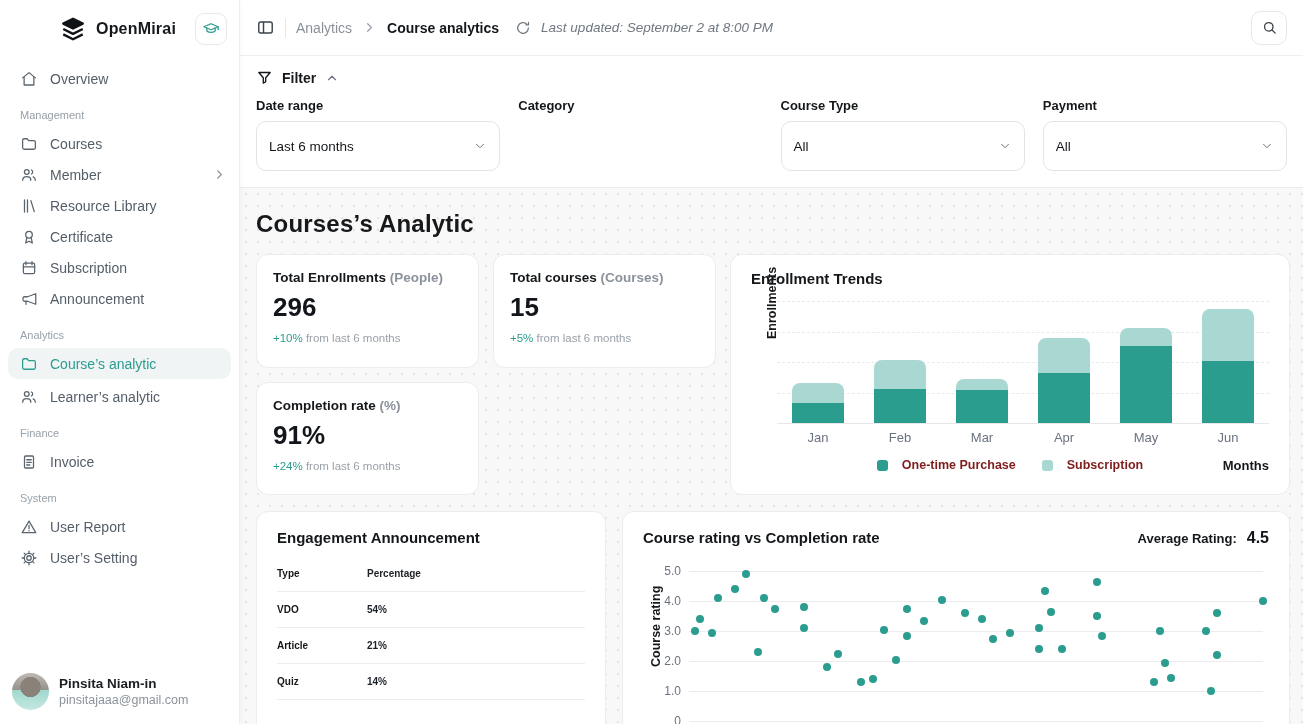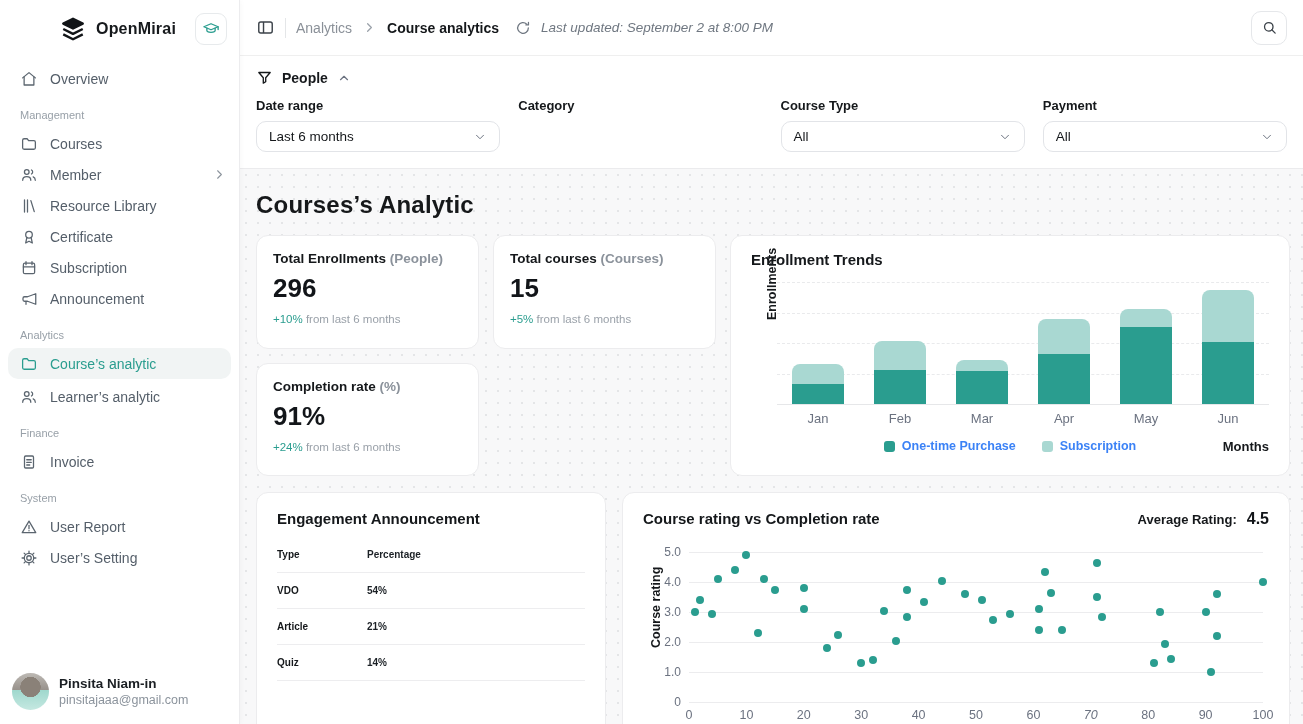--- a/index.html
+++ b/index.html
@@ -71,21 +71,21 @@
     display:flex; align-items:center; justify-content:center; color:#3c434a; cursor:pointer;
   }
 
   .filterbar { background:#fff; border-bottom:1px solid #ebebed; padding:13px 16px 16px; }
   .filter-head { display:flex; align-items:center; gap:9px; margin-bottom:12px; }
   .filter-title { font-size:14px; font-weight:700; }
   .filter-collapse { color:#6b7280; cursor:pointer; }
   .filter-fields { display:grid; grid-template-columns:repeat(4,1fr); gap:18px; }
   .ff-label { font-size:13px; font-weight:700; margin-bottom:8px; color:#15181b; }
   .ff-select {
-    height:31px; border:1px solid #e2e4e8; border-radius:10px; background:#fff;
+    height:50px; border:1px solid #e2e4e8; border-radius:10px; background:#fff;
     display:flex; align-items:center; justify-content:space-between; padding:0 12px;
     font-size:13.5px; color:#15181b; cursor:pointer;
   }
   .ff-select .chev { color:#6b7280; }
 
   .content {
     flex:1; padding:16px 13px 0 16px; overflow:hidden;
     background-color:#f8f8f9;
     background-image: radial-gradient(#e4e5e7 1px, transparent 1.2px);
     background-size: 12px 12px;
@@ -112,21 +112,21 @@
   .trend-bars { position:absolute; inset:0; display:flex; justify-content:space-around; align-items:flex-end; }
   .bar-stack { width:52px; display:flex; flex-direction:column; justify-content:flex-end; height:100%; }
   .bar-seg-top { border-radius:8px 8px 0 0; }
   .trend-xlabels { display:flex; justify-content:space-around; margin-top:7px; }
   .trend-xlabels span { width:52px; text-align:center; font-size:13px; color:#6b7280; }
   .trend-ylabel {
     position:absolute; left:-12px; top:38px; transform:rotate(-90deg); transform-origin:left top;
     font-size:12.5px; font-weight:700; color:#15181b; white-space:nowrap;
   }
   .trend-legend { position:relative; display:flex; justify-content:center; gap:26px; margin-top:13px; align-items:center; }
-  .legend-item { display:flex; align-items:center; gap:7px; font-size:12.5px; font-weight:600; color:#3b82f6; }
+  .legend-item { display:flex; align-items:center; gap:14px; font-size:12.5px; font-weight:600; color:#7f1d1d; }
   .legend-swatch { width:11px; height:11px; border-radius:3px; }
   .trend-xaxis-label { position:absolute; right:0; top:0; font-size:13px; font-weight:700; color:#15181b; }
 
   .grid-bottom { display:grid; grid-template-columns:350px 1fr; gap:16px; margin-top:16px; }
   .engage-card { padding:17px 20px; height:250px; }
   .engage-table { margin-top:14px; }
   .engage-row { display:flex; padding:12px 0; border-bottom:1px solid #ededef; font-size:10px; }
   .engage-row.head { color:#15181b; font-weight:700; padding-top:8px; }
   .engage-col-type { width:90px; font-weight:700; color:#15181b; }
   .engage-col-pct { color:#1c2126; font-weight:600; }
@@ -339,21 +339,21 @@
     </button>
   </div>
 
   <div class="filterbar">
     <div class="filter-head">
       <span>
         <svg width="17" height="17" viewBox="0 0 24 24" fill="none" stroke="#15181b" stroke-width="1.9" stroke-linejoin="round">
             <path d="M4 5h16l-6.3 7.3V18l-3.4 2v-7.7z"></path>
           </svg>
       </span>
-      <span class="filter-title">People</span>
+      <span class="filter-title">Filter</span>
       <span class="filter-collapse">
         <svg width="14" height="14" viewBox="0 0 24 24" fill="none" stroke="currentColor" stroke-width="2" stroke-linecap="round" stroke-linejoin="round">
             <polyline points="6 15 12 9 18 15"></polyline>
           </svg>
       </span>
     </div>
     <div class="filter-fields" id="filter-fields">
         <div>
           <div class="ff-label">Date range</div>
           <div class="ff-select">

